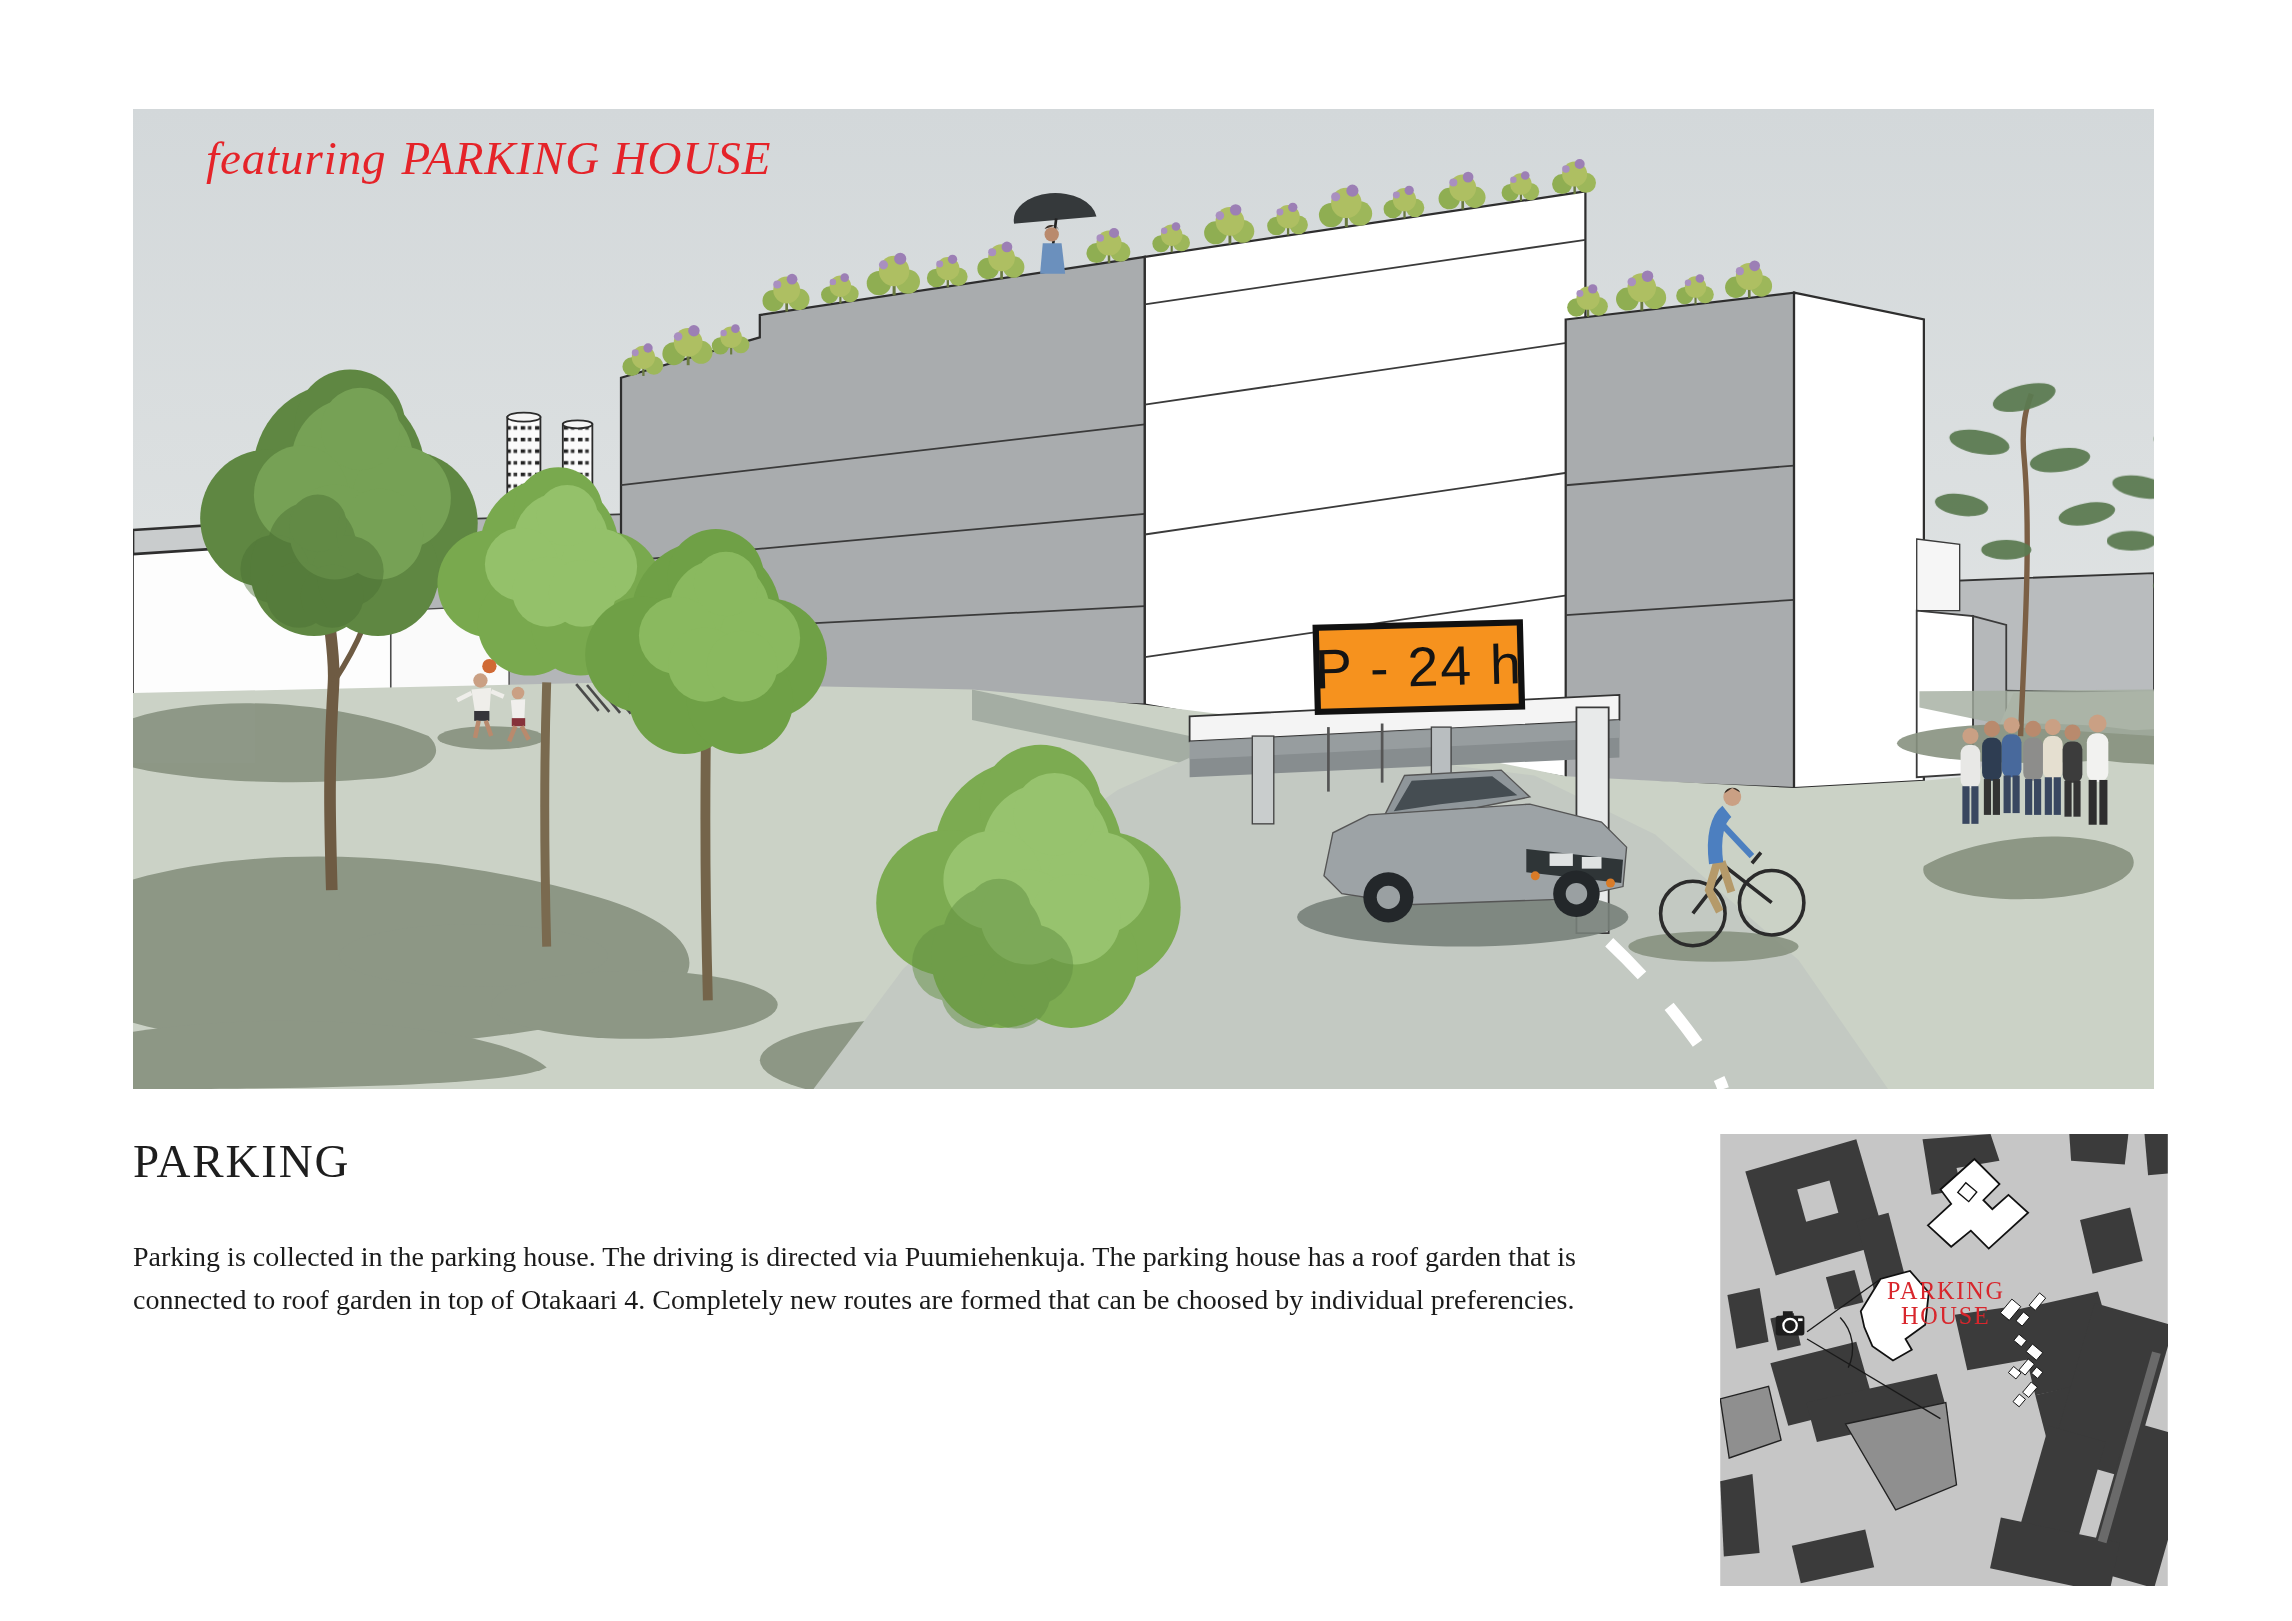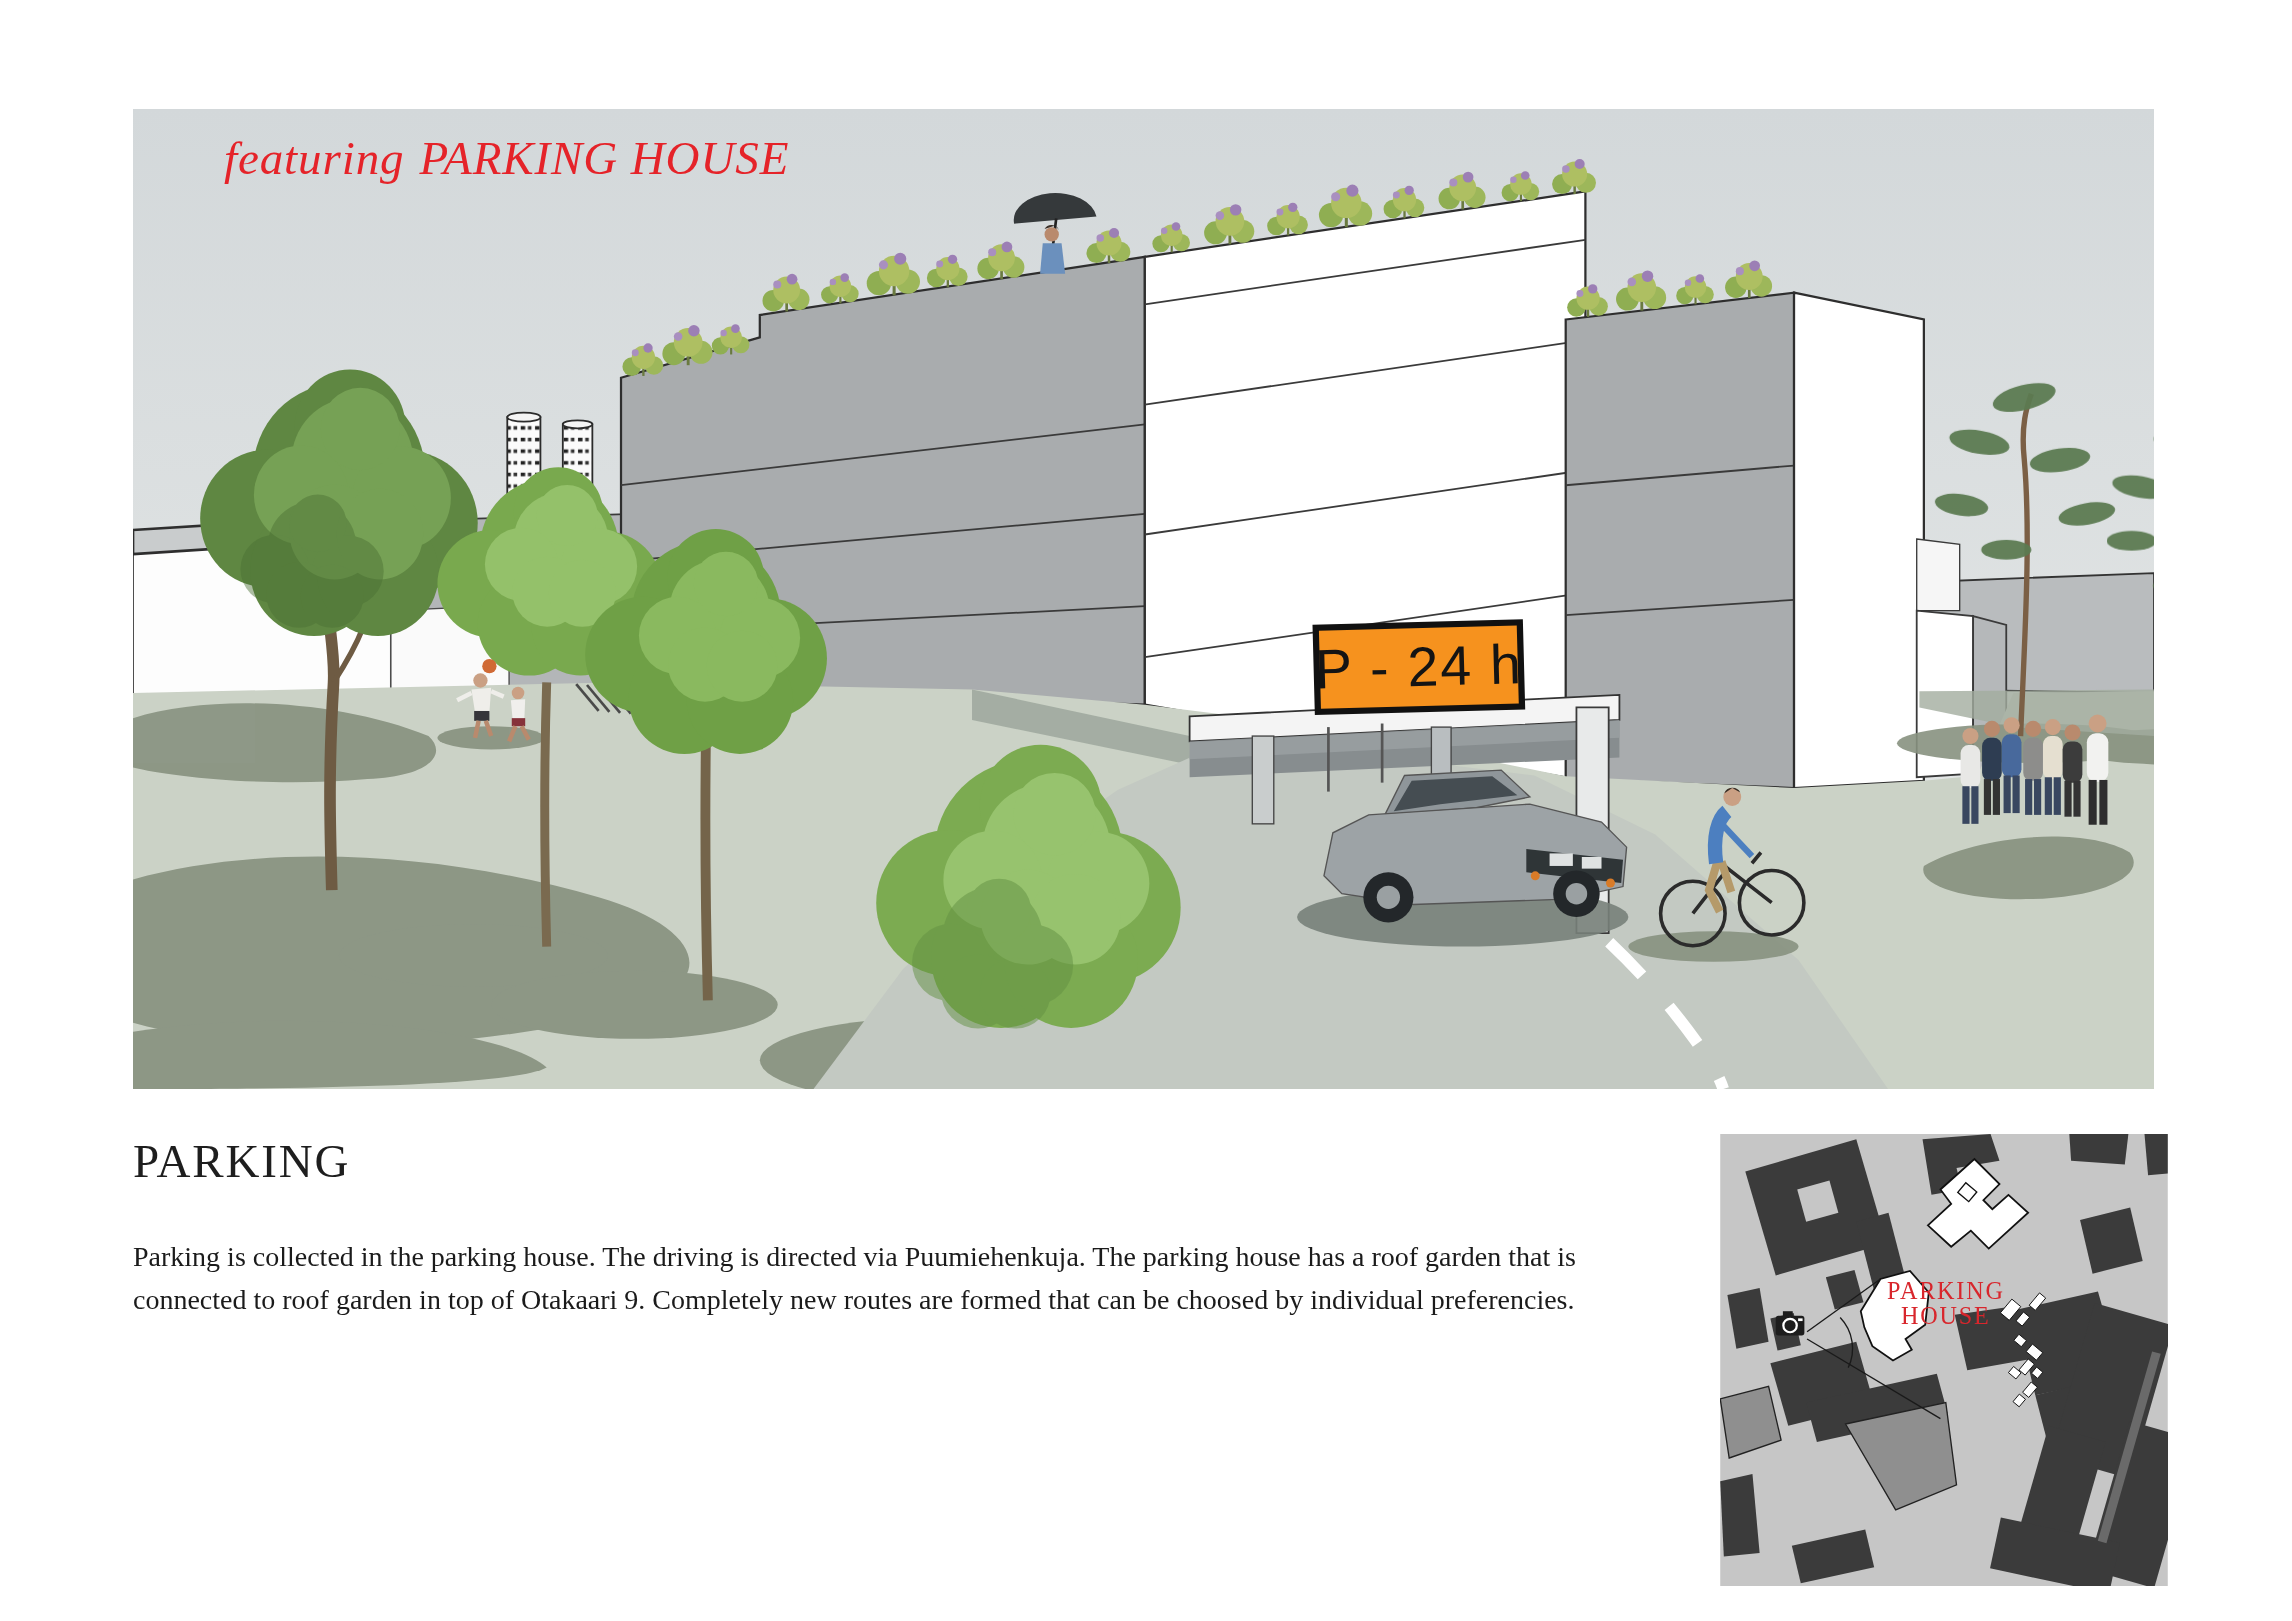--- a/index.html
+++ b/index.html
@@ -3,21 +3,21 @@
 <meta charset="utf-8">
 <style>
   html,body{margin:0;padding:0}
   body{
     width:2293px;height:1621px;position:relative;overflow:hidden;
     background:#ffffff;font-family:"Liberation Serif",serif;
   }
   .hero{position:absolute;left:133px;top:109px;width:2021px;height:980px}
   .hero svg{display:block;width:100%;height:100%}
   .hero-title{
-    position:absolute;left:91px;top:21.5px;font-style:italic;
+    position:absolute;left:73px;top:21.5px;font-style:italic;
     font-size:47px;color:#e52329;letter-spacing:0.9px;white-space:nowrap;
   }
   .hero-title .caps{margin-left:.32em}
   .article{position:absolute;left:133px;top:1134px;width:1514px}
   .article h1{
     font-size:47px;font-weight:normal;letter-spacing:1.8px;margin:0;color:#1e1e1e;
   }
   .para{
     font-size:28px;line-height:1.55;color:#1b1b1b;margin:0;
     white-space:pre-line;
@@ -319,21 +319,21 @@
 </svg>
 
   <div class="hero-title">
     <span class="lead">featuring</span><span class="caps">PARKING HOUSE</span>
   </div>
 </div>
 
 <div class="article">
   <h1>PARKING</h1>
   <p class="para para1">Parking is collected in the parking house. The driving is directed via Puumiehenkuja. The parking house has a roof garden that is
-connected to roof garden in top of Otakaari 9. Completely new routes are formed that can be choosed by individual preferencies.</p>
+connected to roof garden in top of Otakaari 4. Completely new routes are formed that can be choosed by individual preferencies.</p>
 </div>
 
 <div class="site-map">
 <svg viewBox="0 0 500 505">
   <rect x="0" y="0" width="500" height="505" fill="#c6c6c6"></rect>
 
   <g fill="#3b3b3b">
     <polygon points="28,42 152,6 186,122 62,158"></polygon>
     <polygon points="152,98 188,88 216,196 180,206"></polygon>
     <polygon points="118,160 150,152 160,188 128,196"></polygon>

